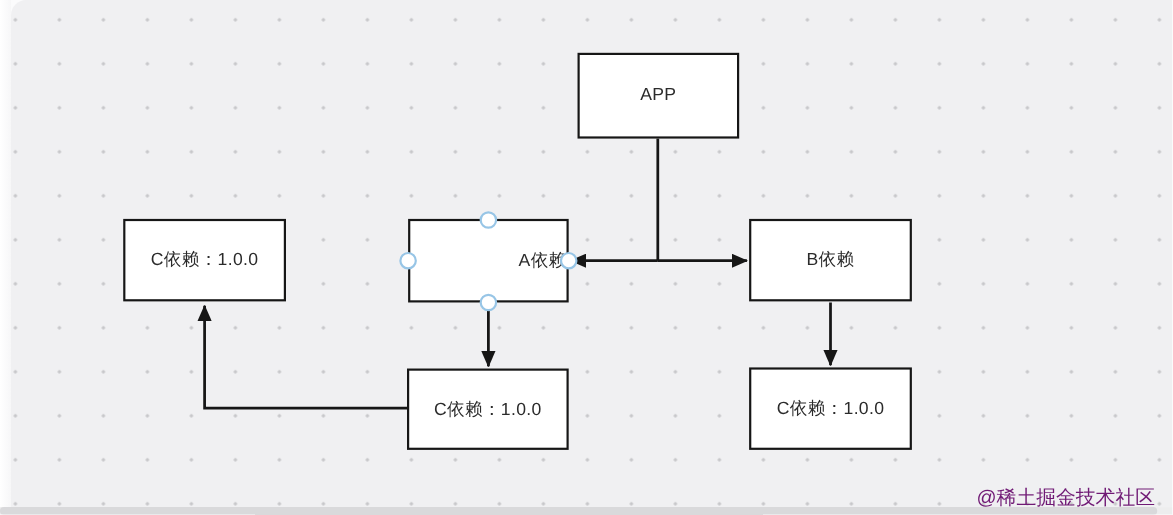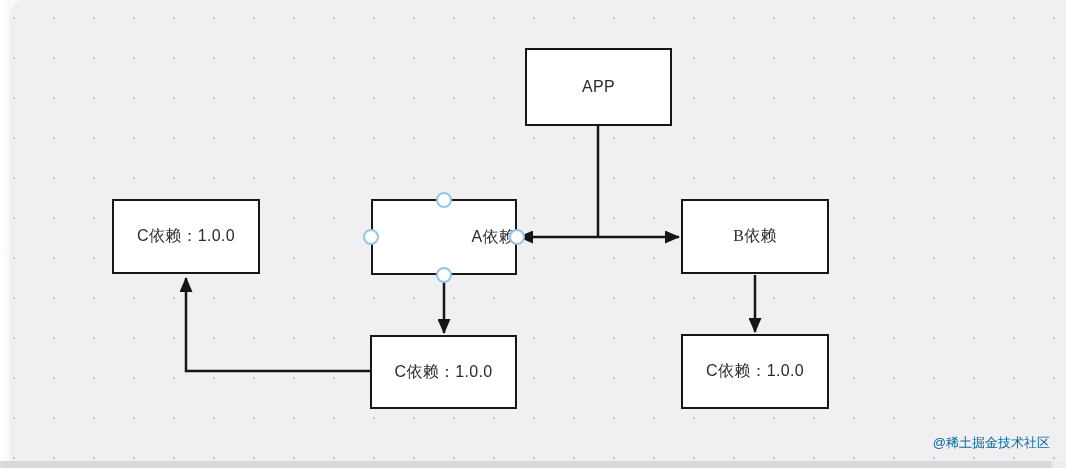--- a/index.html
+++ b/index.html
@@ -62,29 +62,29 @@
   }
   .node span {
     color: #2b2b2b;
     font-size: 16px;
     letter-spacing: 0.3px;
     white-space: nowrap;
   }
   .node-app        { left: 525px; top: 48px;  width: 147px; height: 78px; }
   .node-dep-c-left { left: 112px; top: 199px; width: 148px; height: 75px; }
   .node-dep-a      { left: 371px; top: 199px; width: 146px; height: 76px; justify-content: flex-end; }
-  .node-dep-b      { left: 681px; top: 199px; width: 148px; height: 75px; font-family: Liberation Serif, serif; }
+  .node-dep-b      { left: 681px; top: 199px; width: 148px; height: 75px; }
   .node-dep-c-a    { left: 370px; top: 335px; width: 147px; height: 74px; }
   .node-dep-c-b    { left: 681px; top: 334px; width: 148px; height: 75px; }
   .watermark {
     position: absolute;
     right: 16px;
-    bottom: 16px;
-    font-size: 13px;
-    color: #0369a1;
+    bottom: 4px;
+    font-size: 18px;
+    color: #701a75;
     z-index: 4;
     user-select: none;
   }
   .h-scrollbar {
     position: absolute;
     left: 0; bottom: 0;
     width: 1066px; height: 7px;
     background: #ededee;
     z-index: 2;
   }

